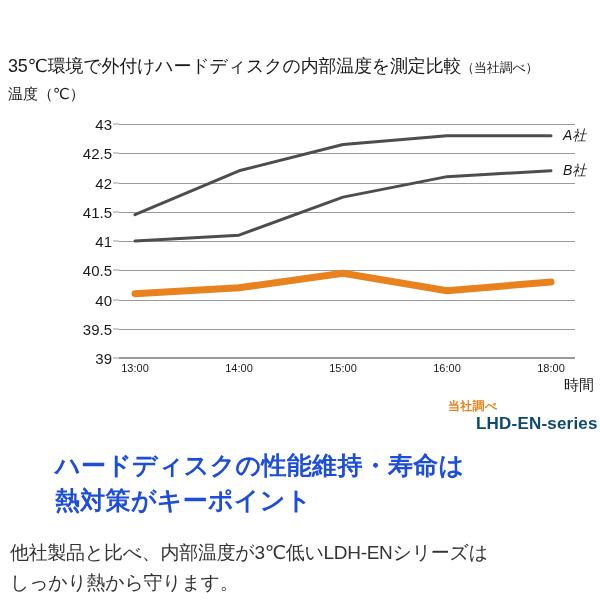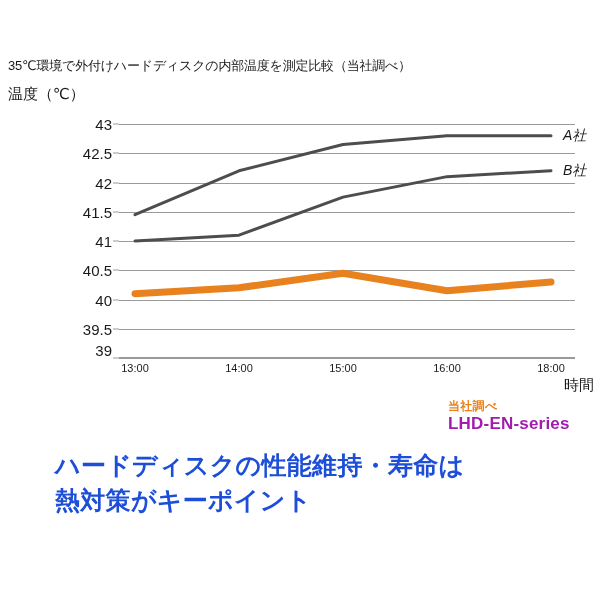--- a/index.html
+++ b/index.html
@@ -11,21 +11,21 @@
     -webkit-font-smoothing:antialiased;
   }
   #root{position:absolute;inset:0;}
 
   
   .title-row{
     position:absolute;left:8px;top:55px;width:588px;
     white-space:nowrap;
   }
   .title-main{
-    font-size:13px;line-height:22px;color:#1a1a1a;letter-spacing:-0.2px;
+    font-size:18px;line-height:22px;color:#1a1a1a;letter-spacing:-0.2px;
   }
   .title-note{
     font-size:13px;color:#1a1a1a;letter-spacing:-0.2px;
   }
   .axis-unit{
     position:absolute;left:8px;top:84px;
     font-size:15px;line-height:20px;color:#1a1a1a;white-space:nowrap;
   }
 
   
@@ -60,22 +60,22 @@
 
   
   .prod-label{
     position:absolute;left:448px;top:289px;text-align:left;
   }
   .prod-brand{
     font-size:12px;font-weight:bold;color:#e8821e;letter-spacing:0.3px;
     line-height:15px;white-space:nowrap;
   }
   .prod-series{
-    font-size:17px;font-weight:bold;color:#a21caf;letter-spacing:0.2px;
-    line-height:20px;white-space:nowrap;
+    font-size:17px;font-weight:bold;color:#0c4a6e;letter-spacing:0.2px;
+    line-height:20px;white-space:nowrap;margin-left:28px;
   }
 
   
   .arrow-wrap{position:absolute;left:62px;top:110px;width:58px;height:260px;}
   .hot-text{
     position:absolute;left:50%;transform:translateX(-50%);top:6px;
     font-size:17px;font-weight:bold;color:#ff1a00;letter-spacing:0.5px;
     white-space:nowrap;
   }
   .cool-text{
@@ -130,21 +130,21 @@
           <div class="tickmark" style="top: 146.25px;"></div>
           <div class="ytick" style="top: 146.25px;">40.5</div>
           <div class="gridline" style="top: 175.5px;"></div>
           <div class="tickmark" style="top: 175.5px;"></div>
           <div class="ytick" style="top: 175.5px;">40</div>
           <div class="gridline" style="top: 204.75px;"></div>
           <div class="tickmark" style="top: 204.75px;"></div>
           <div class="ytick" style="top: 204.75px;">39.5</div>
           <div class="gridline" style="top: 234px;"></div>
           <div class="tickmark" style="top: 234px;"></div>
-          <div class="ytick" style="top: 226px; padding-left: 41px;">39</div>
+          <div class="ytick" style="top: 234px; padding-left: 41px;">39</div>
         </div>
 
       <svg class="series-svg" id="series-svg" viewBox="0 0 456 234" preserveAspectRatio="none">
           <polyline points="16,90.67499999999984 120,46.79999999999984 224,20.47500000000008 328,11.70000000000016 432,11.70000000000016" fill="none" stroke="#4d4d4d" stroke-width="3" stroke-linecap="round" stroke-linejoin="round"></polyline>
           <polyline points="16,117 120,111.14999999999992 224,73.125 328,52.64999999999992 432,46.79999999999984" fill="none" stroke="#4d4d4d" stroke-width="3" stroke-linecap="round" stroke-linejoin="round"></polyline>
           <polyline points="16,169.64999999999992 120,163.79999999999984 224,149.17499999999984 328,166.72500000000008 432,157.95000000000016" fill="none" stroke="#e8821e" stroke-width="7" stroke-linecap="round" stroke-linejoin="round"></polyline>
         </svg>
 
       <div class="axis-bottom"></div>
 
@@ -168,14 +168,18 @@
       <div class="prod-brand">当社調べ</div>
       <div class="prod-series">LHD-EN-series</div>
     </div>
   </div>
 
 
   <div class="lead">
     <div>ハードディスクの性能維持・寿命は</div>
     <div>熱対策がキーポイント</div>
   </div>
+  <div class="body-copy">
+    <div>他社製品と比べ、内部温度が3℃低いLDH-ENシリーズは</div>
+    <div>しっかり熱から守ります。</div>
+  </div>
 
 </div>
 
 </body></html>

